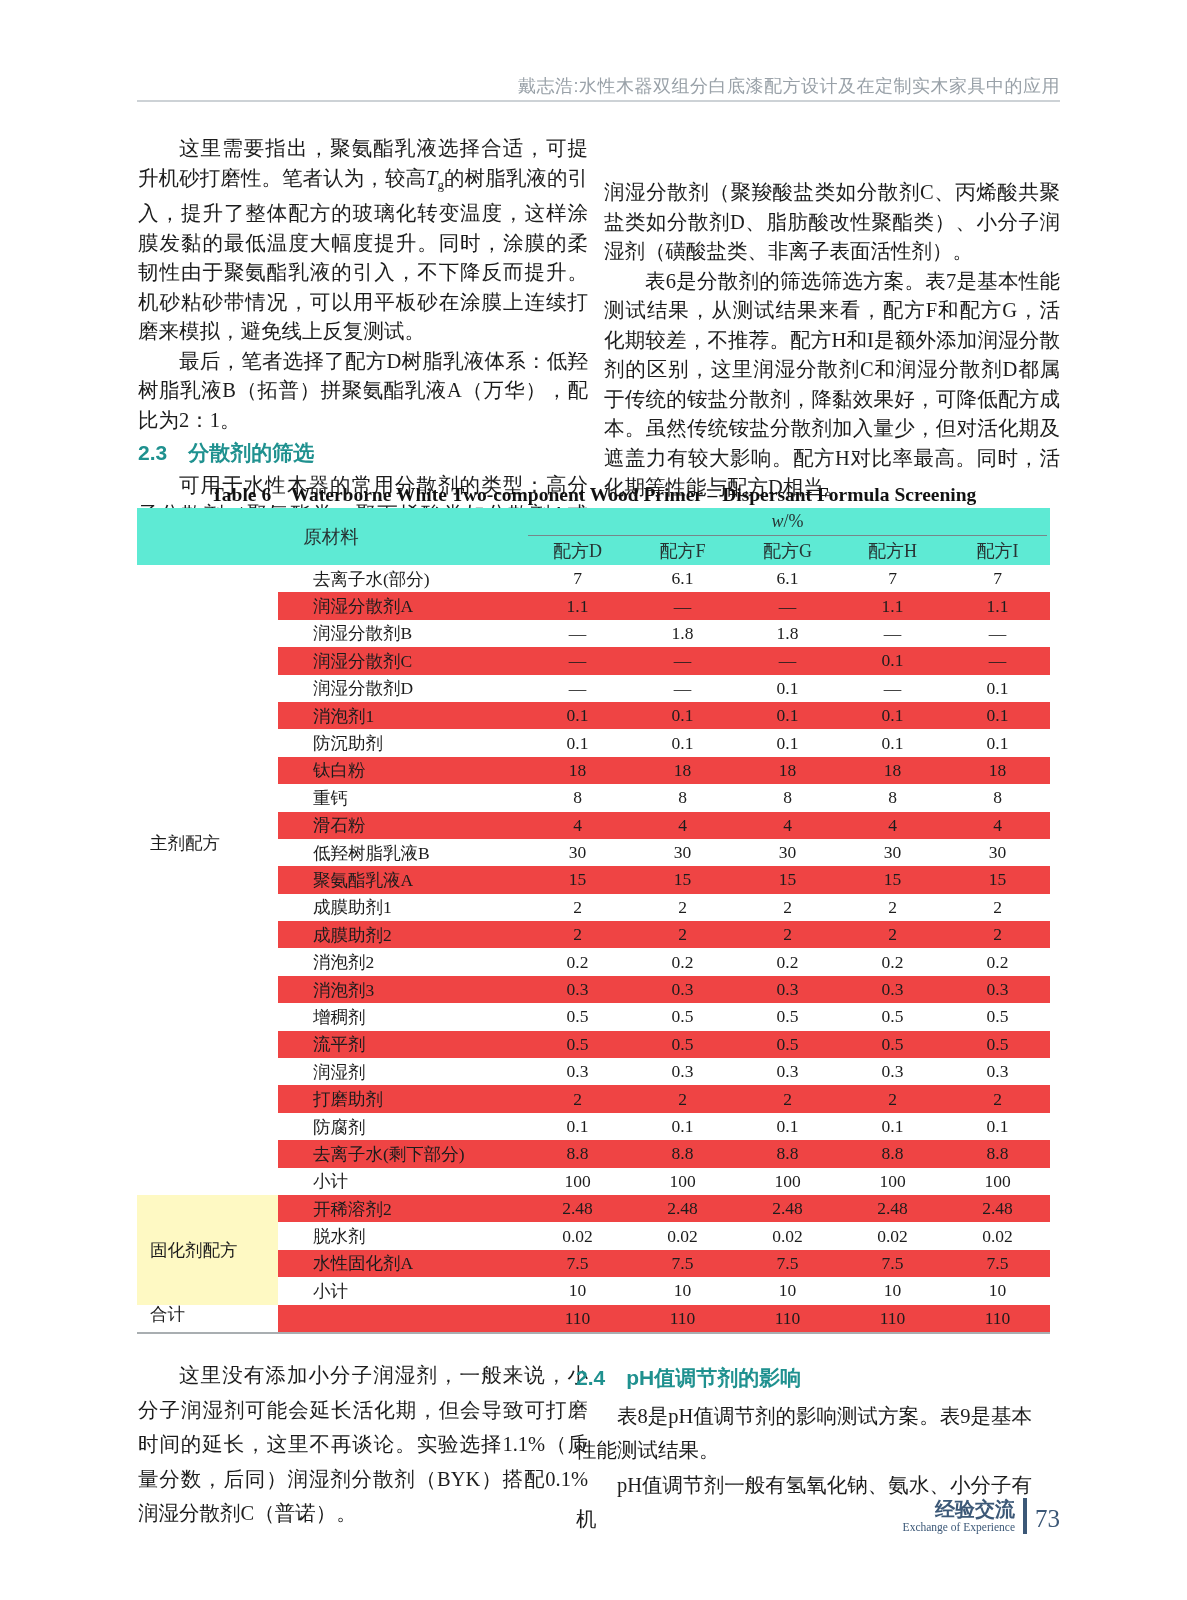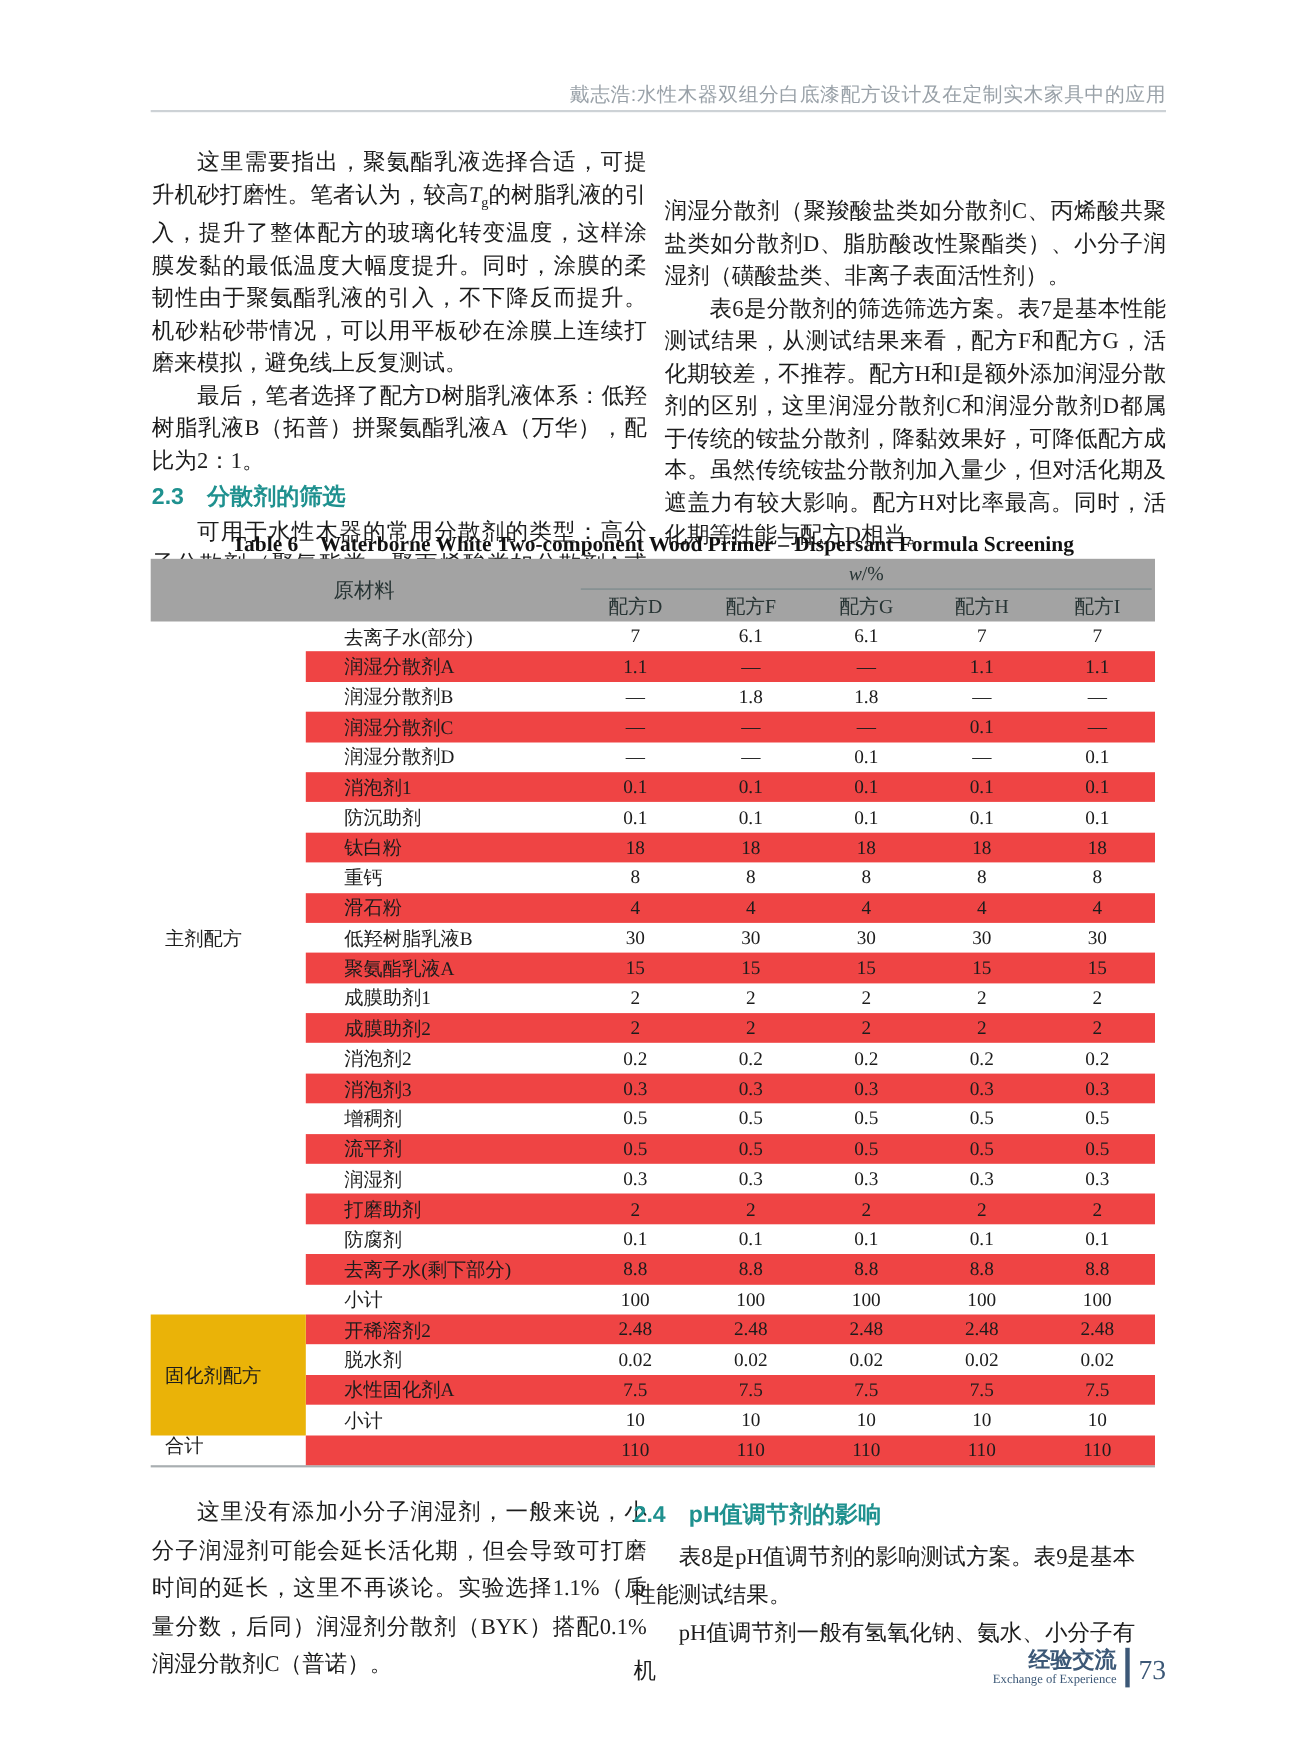--- a/index.html
+++ b/index.html
@@ -25,21 +25,21 @@
     font-weight:bold;color:#1f918f;font-size:21px;text-indent:0;}
 
   
   .tbl-title-cn{position:absolute;left:137px;top:452px;width:913px;text-align:center;
     font-family:"Liberation Sans","DejaVu Sans",sans-serif;font-weight:bold;font-size:20px;color:#111;}
   .tbl-title-en{position:absolute;left:137px;top:481px;width:913px;text-align:center;
     font-weight:bold;font-size:19.5px;color:#111;}
 
   
   #table6{position:absolute;left:137px;top:508px;width:913px;border-bottom:2px solid #a9aeb1;}
-  .thead{display:flex;height:57px;background:#a3a3a3;}
+  .thead{display:flex;height:57px;background:#5eead4;}
   .th-materials{width:388px;display:flex;align-items:center;justify-content:center;
     font-size:18.5px;color:#22303199;color:#273434;}
   .th-right{width:525px;display:flex;flex-direction:column;}
   .wpct{height:27px;display:flex;align-items:center;justify-content:center;font-size:18px;color:#273434;}
   .wpct .w{font-style:italic;}
   .unit-rule{height:1px;margin:0 3px;background:#76878a;}
   .formula-row{flex:1;display:flex;}
   .fcell{width:105px;display:flex;align-items:center;justify-content:center;font-size:18px;color:#273434;}
 
   .tbody{position:relative;}
@@ -47,22 +47,22 @@
   .gcell{width:141px;}
   .rowc{width:772px;display:flex;background:transparent;}
   .trow.shade .rowc{background:#ef4444;}
   .ncell{width:247px;box-sizing:border-box;padding-left:35px;display:flex;align-items:center;
     font-size:17.5px;}
   .vals{display:flex;}
   .vcell{width:105px;display:flex;align-items:center;justify-content:center;font-size:17.5px;}
 
   .grp{position:absolute;left:0;width:141px;display:flex;align-items:center;
     box-sizing:border-box;padding-left:13px;font-size:17.5px;}
-  .grp-main{top:10px;height:556px;}
-  .grp-hard{top:630.2px;height:109.6px;background:#eab308;}
+  .grp-main{top:0;height:556px;}
+  .grp-hard{top:630.2px;height:109.6px;background:#fef9c3;}
   .grp-total{top:739.8px;height:18px;}
 
   
   .footer{position:absolute;top:1498px;left:840px;width:220px;display:flex;align-items:center;justify-content:flex-end;}
   .f-left{display:flex;flex-direction:column;align-items:flex-end;}
   .f-cn{font-family:"Liberation Sans","DejaVu Sans",sans-serif;font-weight:bold;font-size:20px;color:#3c5877;line-height:22px;}
   .f-en{font-size:11.5px;color:#3c5877;line-height:14px;}
   .f-bar{width:4px;height:36px;background:#3c5877;margin:0 8px 0 8px;}
   .f-num{font-size:25px;color:#3c5877;padding-top:6px;}
 </style>

